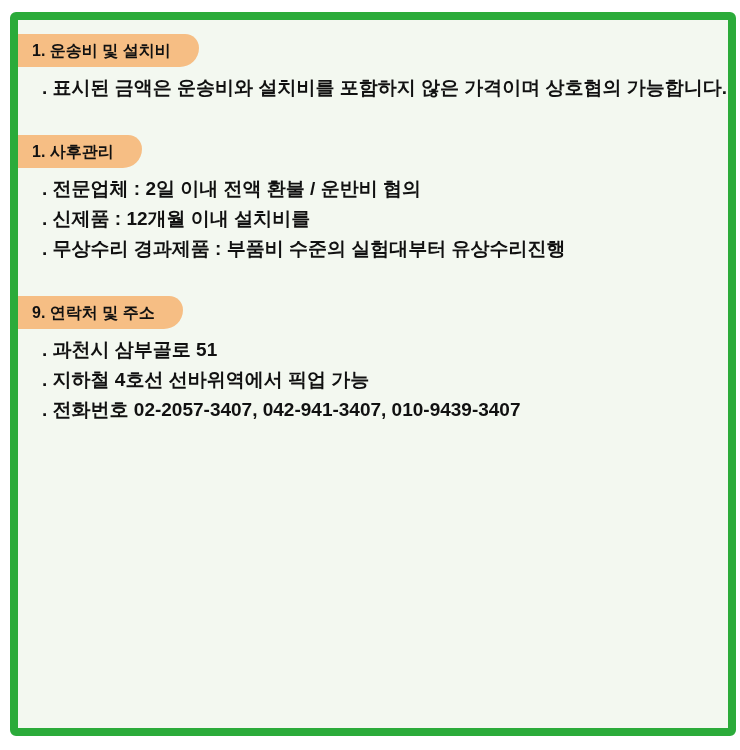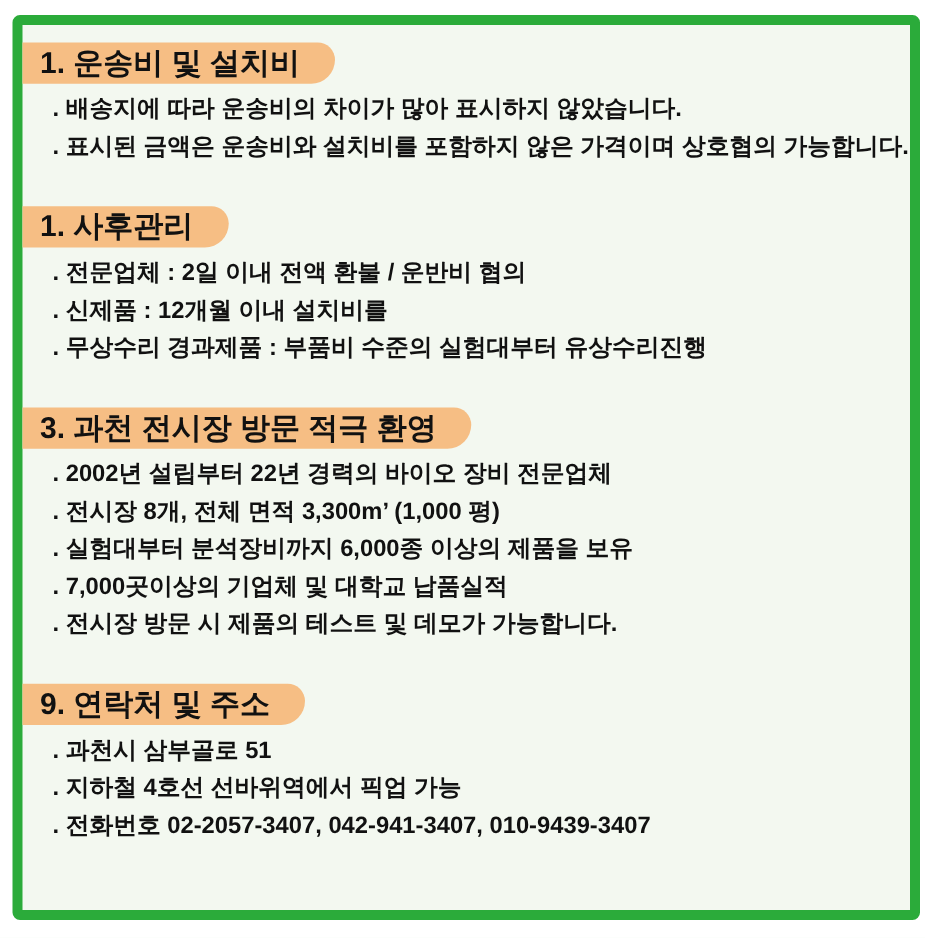--- a/index.html
+++ b/index.html
@@ -29,21 +29,21 @@
   .section {
     margin-bottom: 32px;
   }
   .badge {
     display: inline-block;
     background: var(--badge-orange, #f6be84);
     border-radius: 0 16px 22px 0;
     padding: 0 28px 0 14px;
     height: 33px;
     line-height: 33px;
-    font-size: 24px;
+    font-size: 16px;
     font-weight: bold;
     color: var(--text-color, #111111);
     white-space: nowrap;
   }
   .items {
     margin: 6px 0 0 0;
     padding: 0 10px 0 24px;
     list-style: none;
   }
   .items li {
@@ -56,44 +56,33 @@
 </style>
 </head>
 <body>
 
 <div class="panel">
   <div class="panel-inner">
 
     <div class="section">
       <div class="badge">1. 운송비 및 설치비</div>
       <ul class="items">
-        <li>. 배송지에 따라 운송비의 차이가 많아 표시하지 않았습니다.</li>
         <li>. 표시된 금액은 운송비와 설치비를 포함하지 않은 가격이며 상호협의 가능합니다.</li>
       </ul>
     </div>
 
     <div class="section">
       <div class="badge">1. 사후관리</div>
       <ul class="items">
         <li>. 전문업체 : 2일 이내 전액 환불 / 운반비 협의</li>
         <li>. 신제품 : 12개월 이내 설치비를</li>
         <li>. 무상수리 경과제품 : 부품비 수준의 실험대부터 유상수리진행</li>
       </ul>
     </div>
 
-    <div class="section">
-      <div class="badge">3. 과천 전시장 방문 적극 환영</div>
-      <ul class="items">
-        <li>. 2002년 설립부터 22년 경력의 바이오 장비 전문업체</li>
-        <li>. 전시장 8개, 전체 면적 3,300m’ (1,000 평)</li>
-        <li>. 실험대부터 분석장비까지 6,000종 이상의 제품을 보유</li>
-        <li>. 7,000곳이상의 기업체 및 대학교 납품실적</li>
-        <li>. 전시장 방문 시 제품의 테스트 및 데모가 가능합니다.</li>
-      </ul>
-    </div>
 
     <div class="section">
       <div class="badge">9. 연락처 및 주소</div>
       <ul class="items">
         <li>. 과천시 삼부골로 51</li>
         <li>. 지하철 4호선 선바위역에서 픽업 가능</li>
         <li>. 전화번호 02-2057-3407, 042-941-3407, 010-9439-3407</li>
       </ul>
     </div>
 

